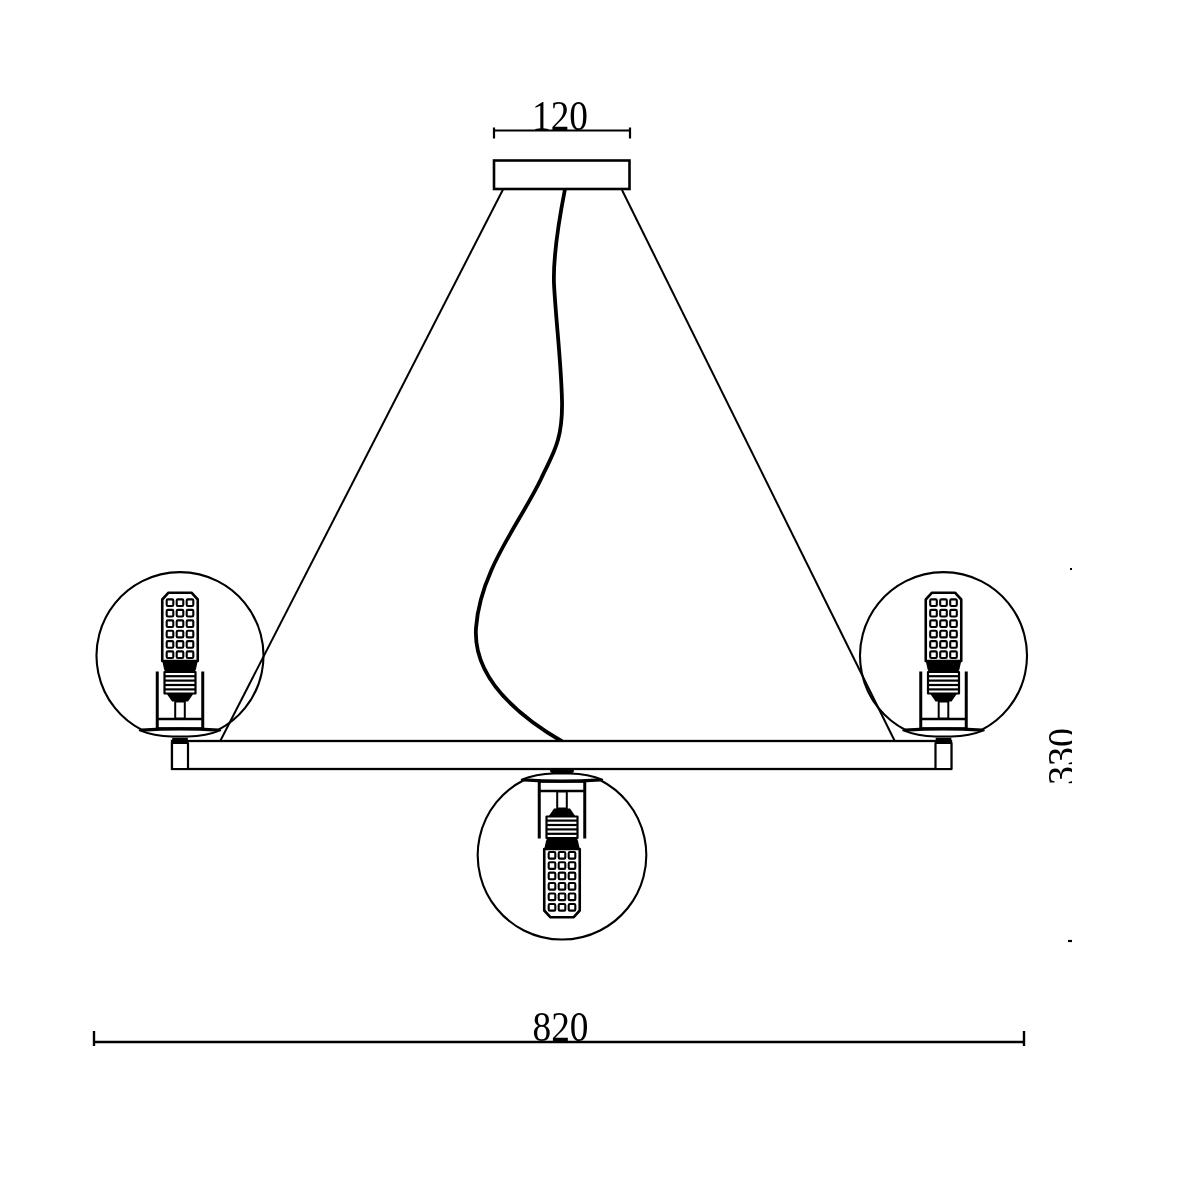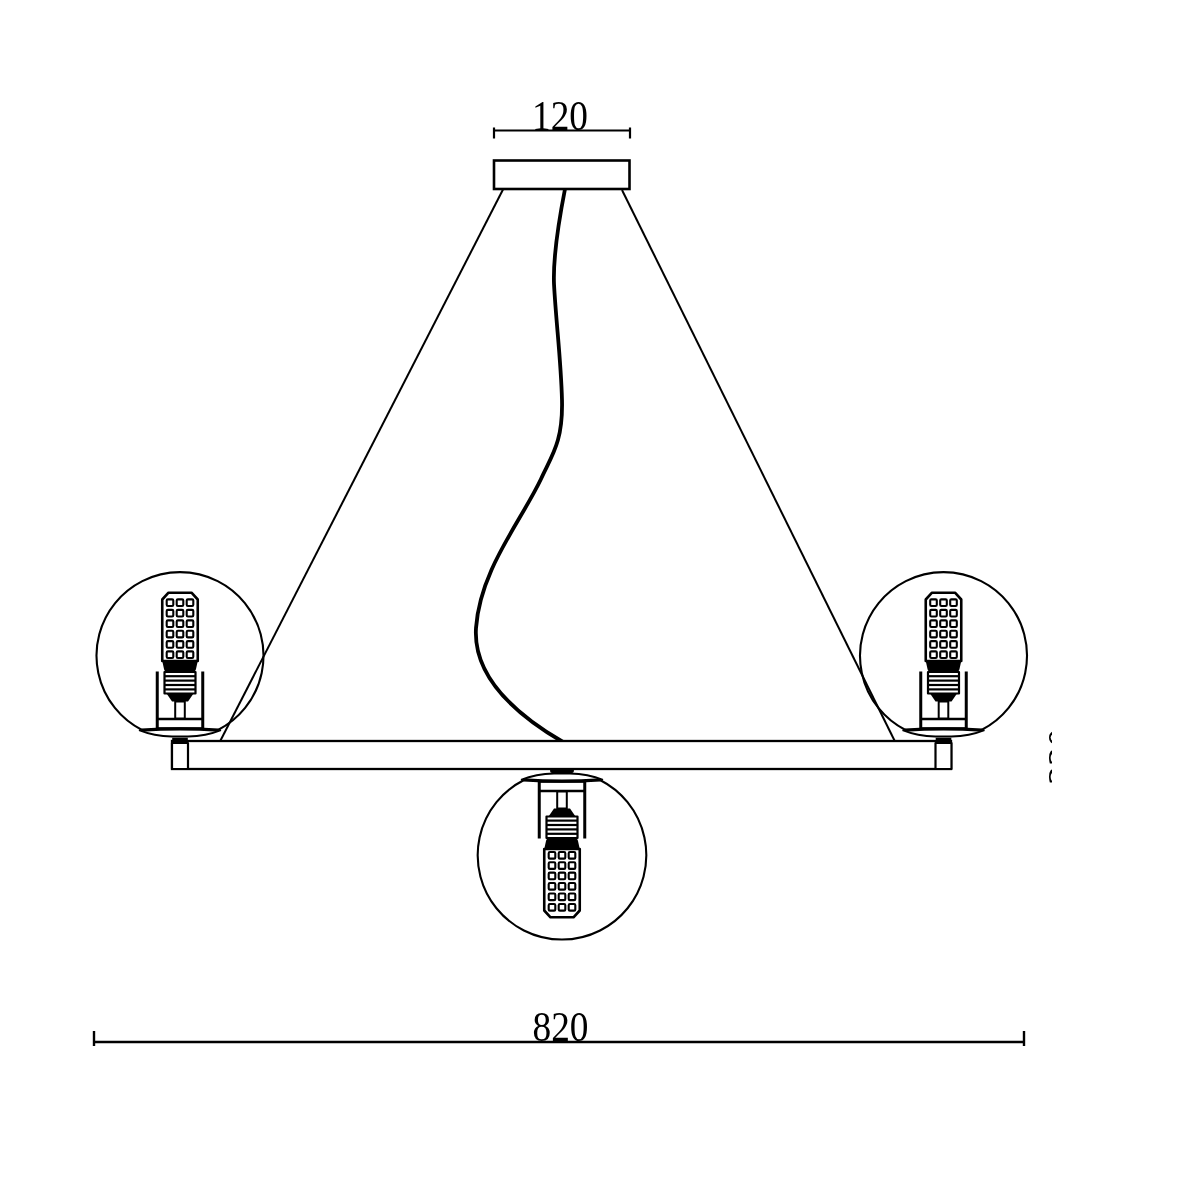--- a/index.html
+++ b/index.html
@@ -1,16 +1,16 @@
 <!DOCTYPE html>
 <html><head>
 <meta charset="utf-8">
 <style>
   html,body{margin:0;padding:0;background:#ffffff;}
-  .page{width:1052px;height:1200px;position:relative;background:#ffffff;overflow:hidden;}
+  .page{width:1052px;height:1200px;position:relative;background:#ffffff;overflow:hidden;padding-left:20px;}
   svg{position:absolute;left:0;top:0;}
   text{font-family:"Liberation Serif", serif;fill:#000;}
 </style>
 </head>
 <body>
 <div class="page">
 <svg width="1200" height="1200" viewBox="0 0 1200 1200">
 
   <g stroke="#000" stroke-width="2.2" fill="none">
     <line x1="494" y1="130.5" x2="630" y2="130.5"></line>

